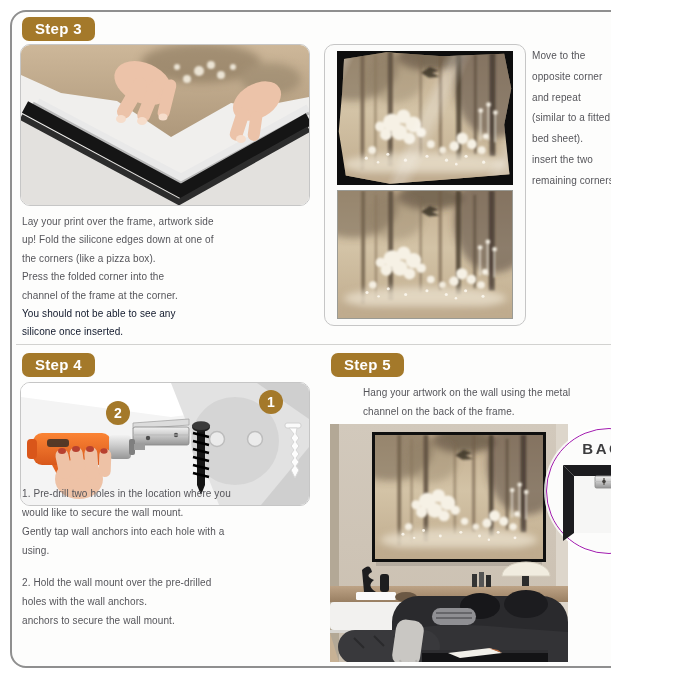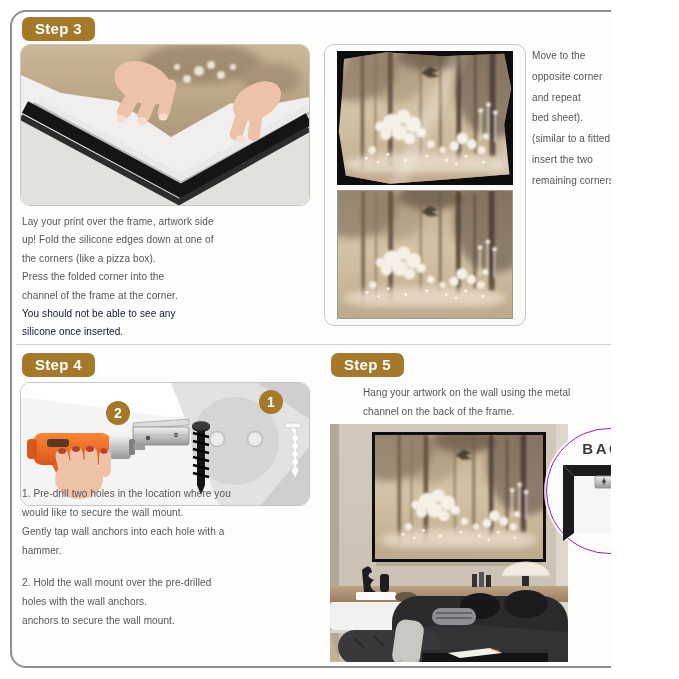--- a/index.html
+++ b/index.html
@@ -193,22 +193,22 @@
       <svg width="174" height="127" viewBox="0 0 174 127" preserveAspectRatio="none">
         <use href="#forest" width="174" height="127"></use>
       </svg>
     </div>
   </div>
 
   <div class="txt" style="left:532px;top:46px;line-height:20.8px;">
     <div class="line">Move to the</div>
     <div class="line">opposite corner</div>
     <div class="line">and repeat</div>
+    <div class="line">(similar to a fitted</div>
     <div class="line">bed sheet).</div>
-    <div class="line">(similar to a fitted</div>
     <div class="line">insert the two</div>
     <div class="line">remaining corners.</div>
   </div>
 
   <div class="divider"></div>
 
   <div class="step-badge" style="left:22px;top:353px;">Step 4</div>
 
   <div class="panel" style="left:20px;top:382px;width:288px;height:122px;overflow:hidden;background:#fff;">
     <svg width="288" height="122" viewBox="0 0 288 122">
@@ -273,21 +273,21 @@
         <circle cx="250" cy="19" r="12" fill="#a4792a"></circle>
         <text x="250" y="24" text-anchor="middle" font-size="14" font-weight="bold" fill="#fff">1</text>
       </g>
     </svg>
   </div>
 
   <div class="txt" style="left:22px;top:484px;line-height:19px;">
     <div class="line">1. Pre-drill two holes in the location where you</div>
     <div class="line">would like to secure the wall mount.</div>
     <div class="line">Gently tap wall anchors into each hole with a</div>
-    <div class="line">hammer.</div>
+    <div class="line">using.</div>
     <div style="height:13px;"></div>
     <div class="line">2. Hold the wall mount over the pre-drilled</div>
     <div class="line">holes with the wall anchors.</div>
     <div class="line">anchors to secure the wall mount.</div>
   </div>
 
   <div class="step-badge" style="left:331px;top:353px;">Step 5</div>
 
   <div class="txt" style="left:330px;top:383px;line-height:19px;margin-left:33px;">
     <div class="line">Hang your artwork on the wall using the metal</div>

